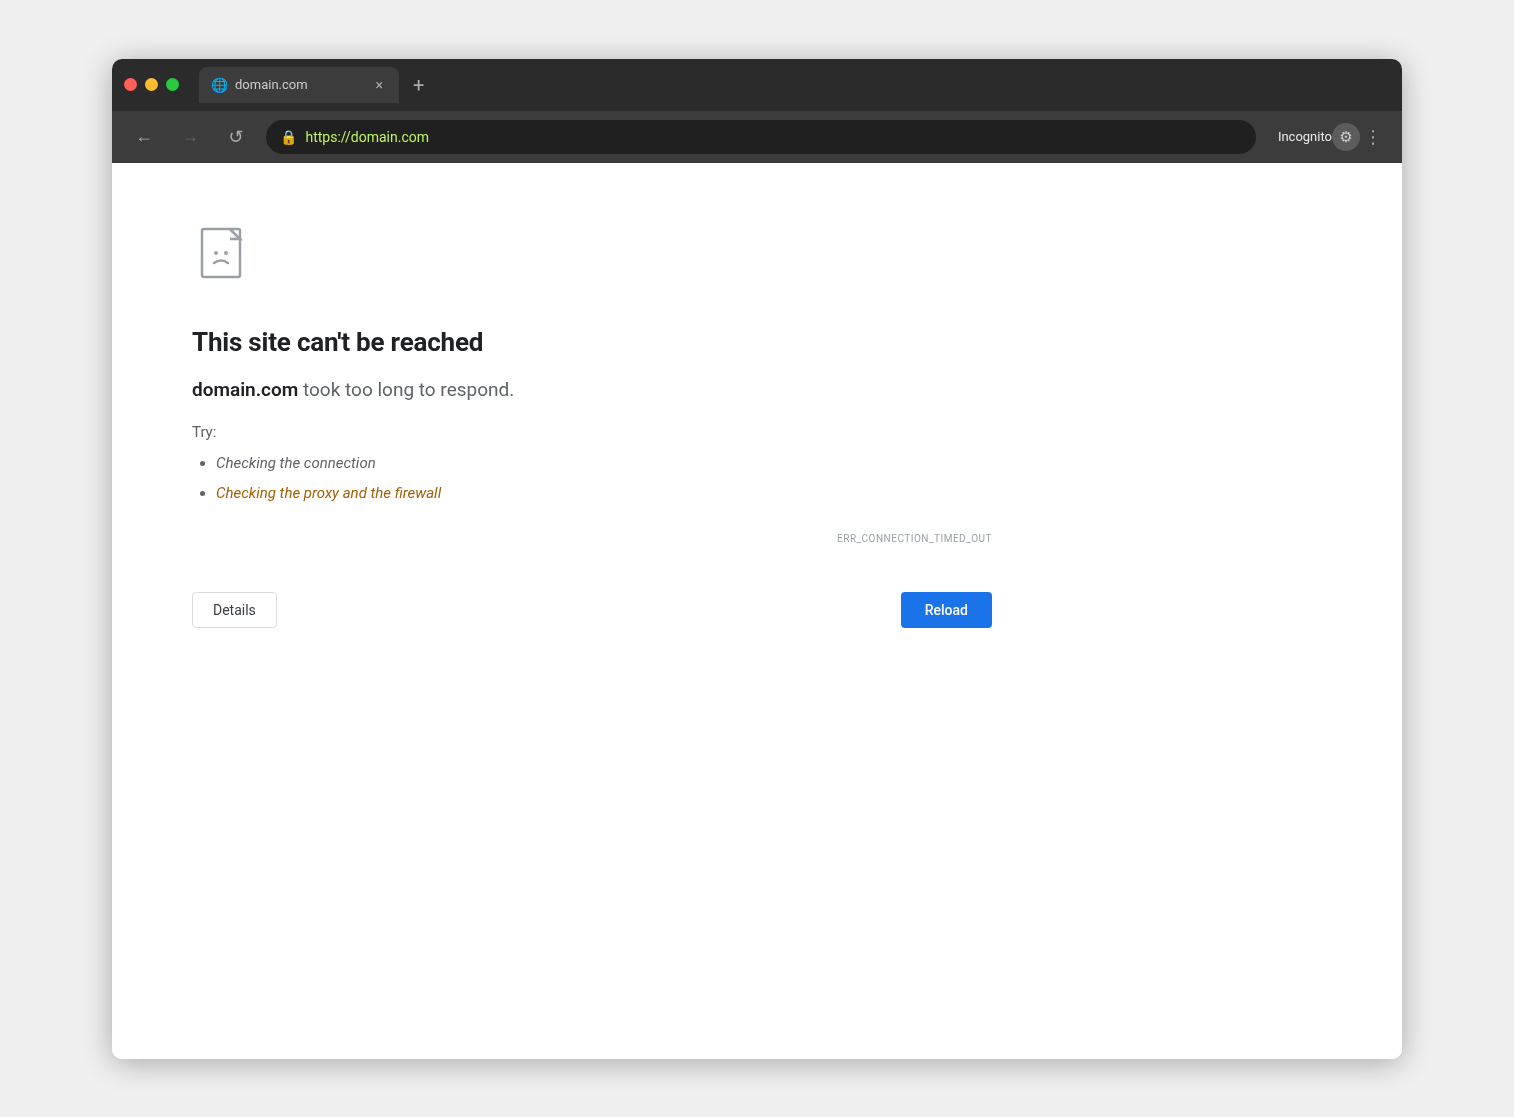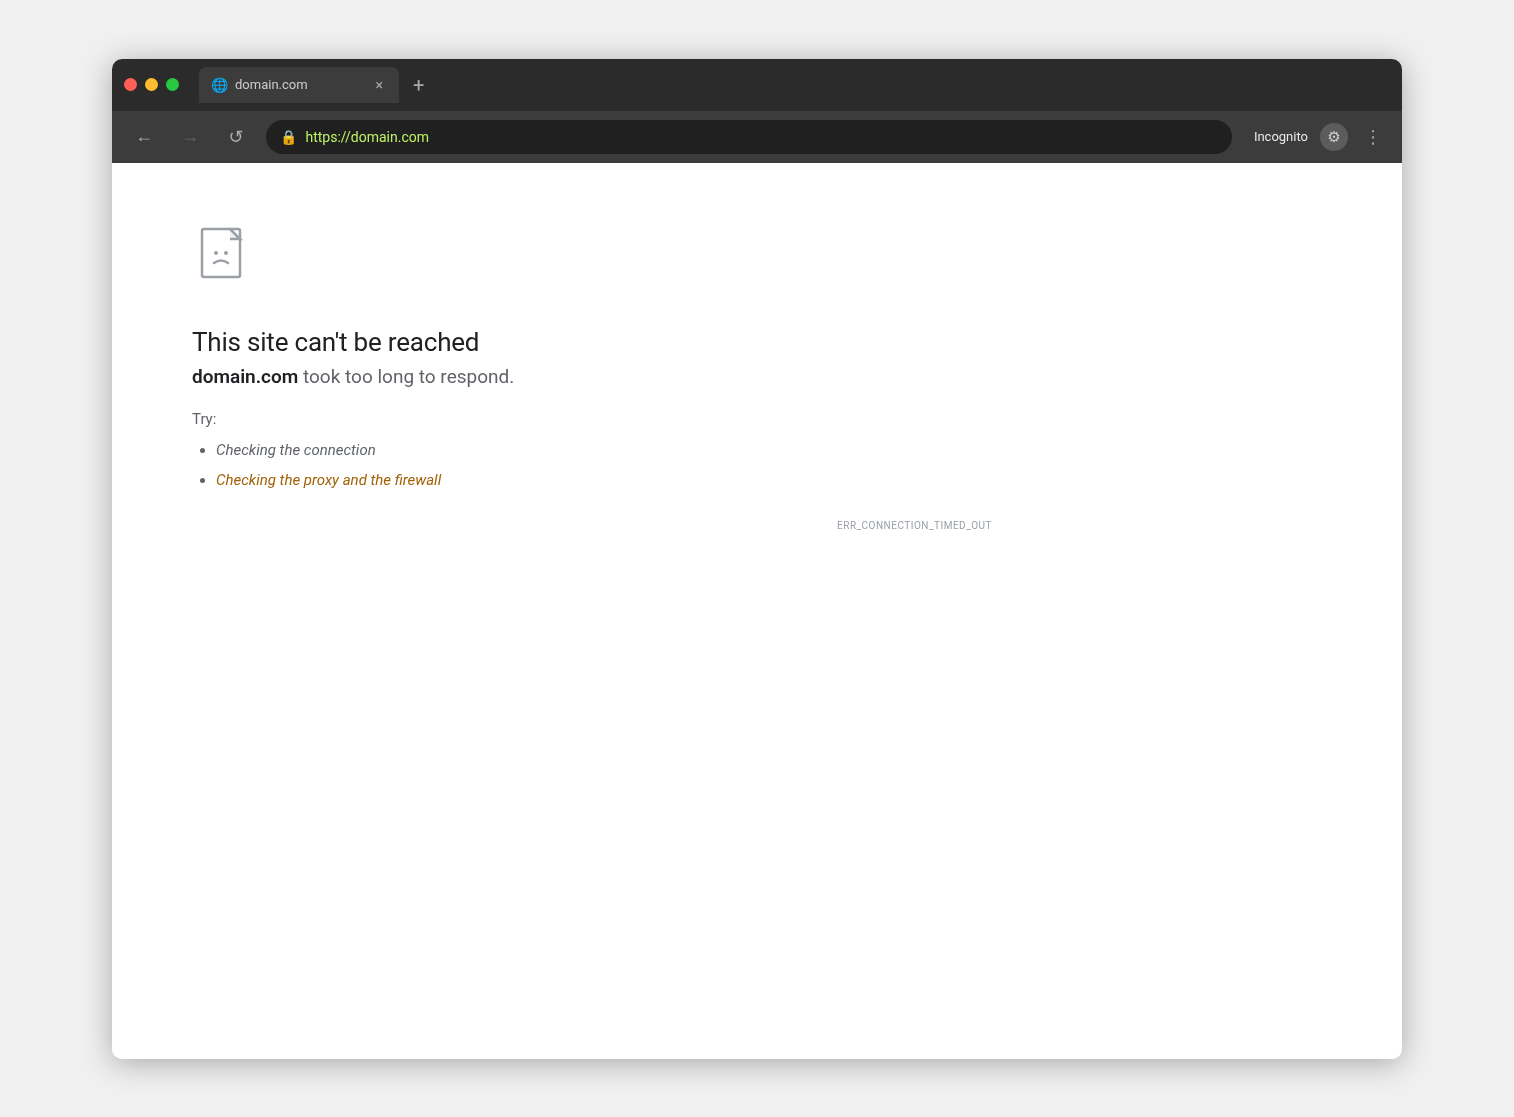--- a/index.html
+++ b/index.html
@@ -151,21 +151,21 @@
     }
 
     .url-text {
       color: #bef264;
       font-size: 14px;
     }
 
     .address-bar-right {
       display: flex;
       align-items: center;
-      gap: 12px;
+      gap: 0;
       margin-left: 8px;
     }
 
     .incognito-label {
       color: #e8e8e8;
       font-size: 13px;
     }
 
     .incognito-icon {
       width: 28px;
@@ -203,23 +203,23 @@
       margin-bottom: 36px;
     }
 
     .error-icon-svg {
       width: 64px;
       height: 64px;
     }
 
     .error-title {
       font-size: 26px;
-      font-weight: 400;
+      font-weight: 700;
       color: #202124;
-      margin-bottom: 5px;
+      margin-bottom: 18px;
       letter-spacing: -0.2px;
     }
 
     .error-description {
       font-size: 19px;
       color: #5f6368;
       margin-bottom: 18px;
       line-height: 1.6;
     }
 
@@ -359,17 +359,21 @@
         <li>
           <span>Checking the connection</span>
         </li>
         <li>
           <a href="#">Checking the proxy and the firewall</a>
         </li>
       </ul>
 
       <p class="error-code">ERR_CONNECTION_TIMED_OUT</p>
 
+      <div class="button-row">
+        <button class="details-btn">Details</button>
+        <button class="reload-btn">Reload</button>
+      </div>
 
     </div>
   </div>
 
 </div>
 
 </body></html>

